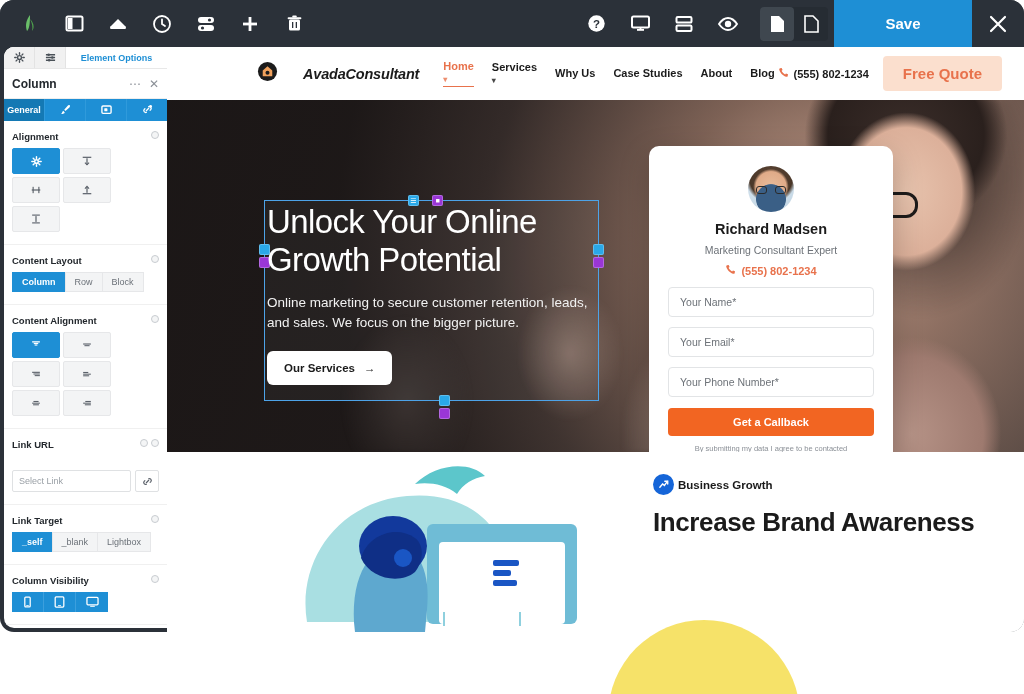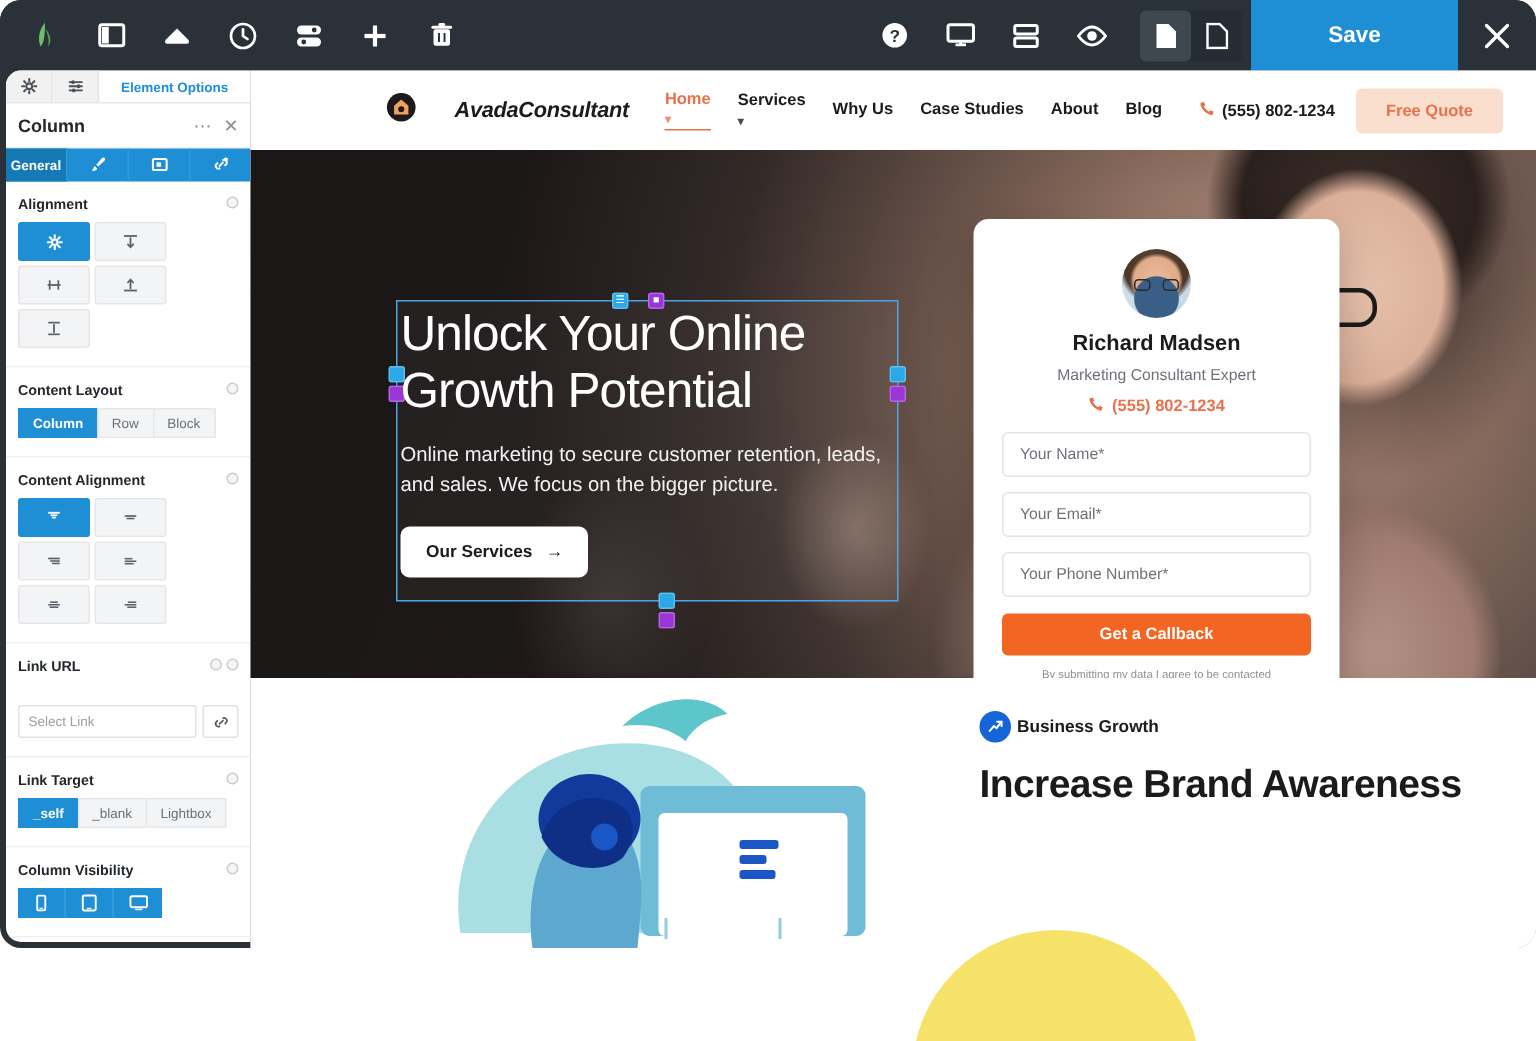--- a/index.html
+++ b/index.html
@@ -185,21 +185,21 @@
     display: flex; align-items: flex-start; gap: 3px; cursor: pointer;
     padding-bottom: 2px;
     flex-direction: column;
   }
   .nav-item.active { color: #e8724c; border-bottom: 1.5px solid #e8724c; }
   .caret { font-size: 8px; opacity: .8; }
   #header-right { margin-left: auto; display: flex; align-items: center; gap: 14px; }
   #header-phone { display: flex; align-items: center; gap: 5px; font-size: 11px; color: #1b1b1b; font-weight: bold; }
   #free-quote-button {
     background: #fbdfce; color: #e8724c;
-    font-size: 11px; font-weight: bold;
+    font-size: 15px; font-weight: bold;
     padding: 9px 20px; border-radius: 4px; border: none;
     font-family: "Liberation Sans", sans-serif; cursor: pointer;
   }
 
   
   #hero {
     position: relative; height: 352px;
     background:
       radial-gradient(circle at 76% 38%, rgba(196,158,140,.95) 0%, rgba(120,92,80,.75) 22%, rgba(40,33,32,.75) 48%, rgba(24,20,20,.9) 70%),
       linear-gradient(110deg, #3b3230 0%, #574742 35%, #9c7f70 62%, #c9a290 80%, #d9b7a4 100%);

